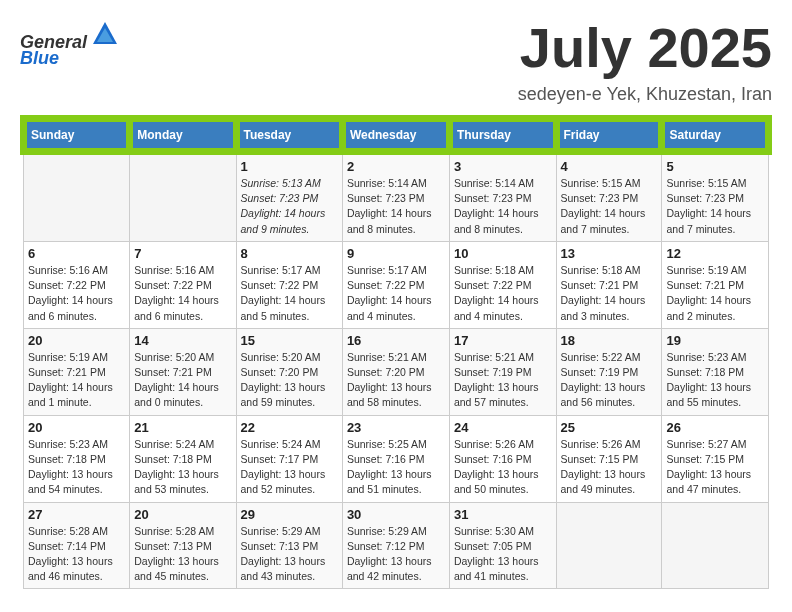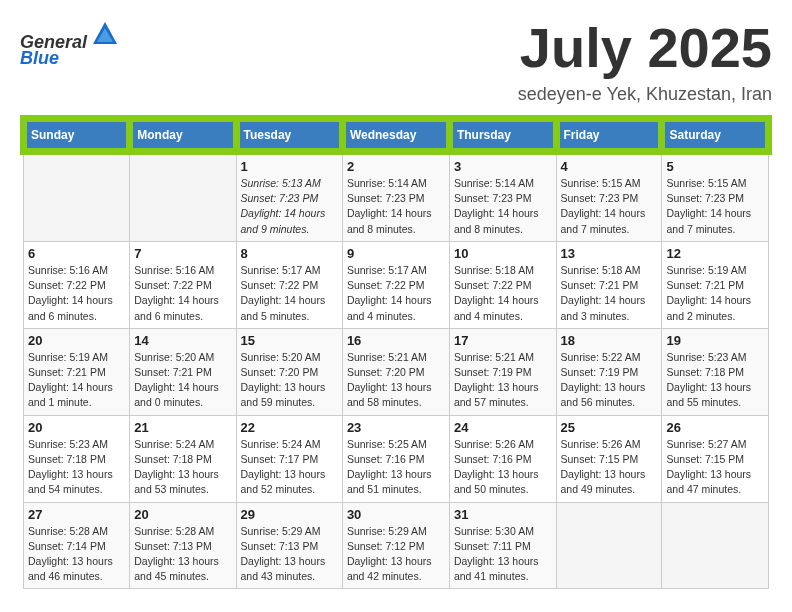--- a/index.html
+++ b/index.html
@@ -343,21 +343,21 @@
         <td>
           <span class="day-number">30</span>
           <div class="day-info" style="white-space: pre-line;">Sunrise: 5:29 AM
 Sunset: 7:12 PM
 Daylight: 13 hours
 and 42 minutes.</div>
         </td>
         <td>
           <span class="day-number">31</span>
           <div class="day-info" style="white-space: pre-line;">Sunrise: 5:30 AM
-Sunset: 7:11 PM
+Sunset: 7:05 PM
 Daylight: 13 hours
 and 41 minutes.</div>
         </td>
         <td class="empty-cell"></td>
         <td class="empty-cell"></td>
       </tr>
     </tbody>
 </table>
 
 </body></html>

